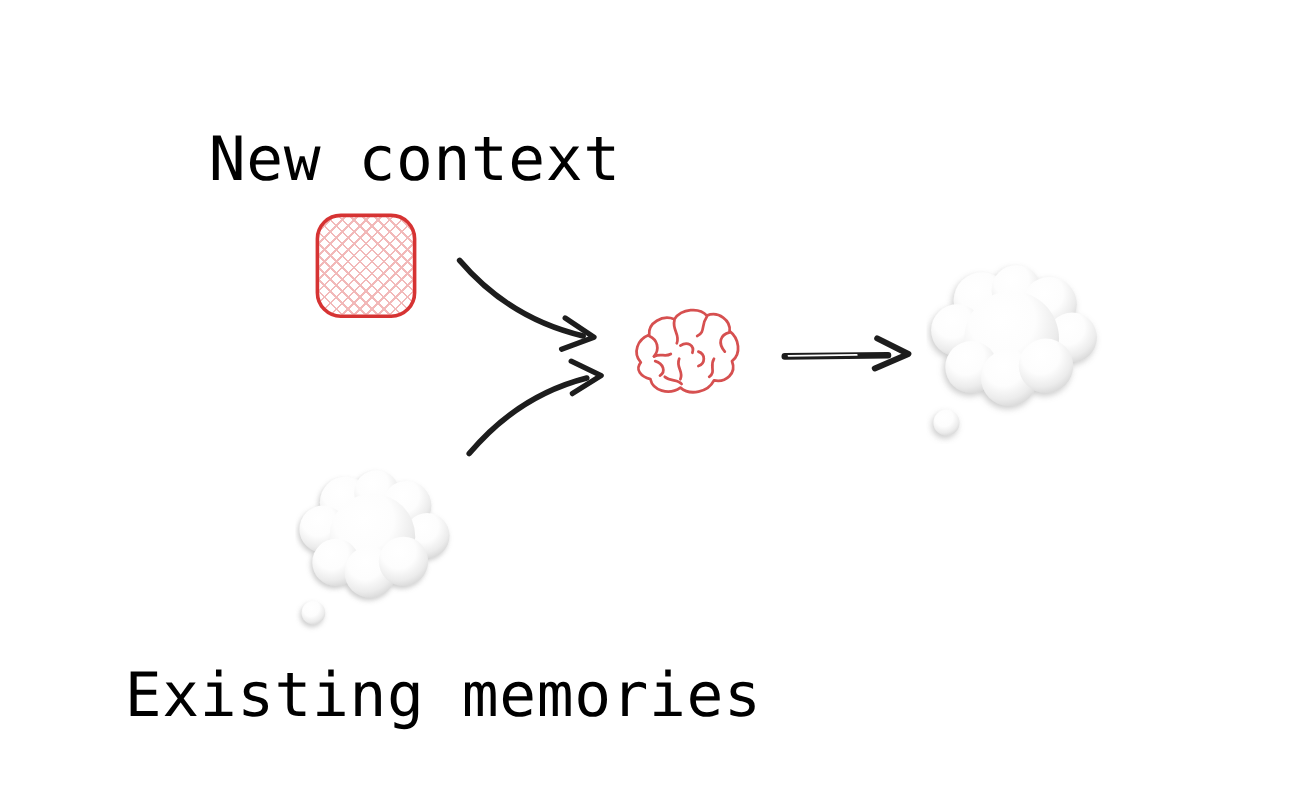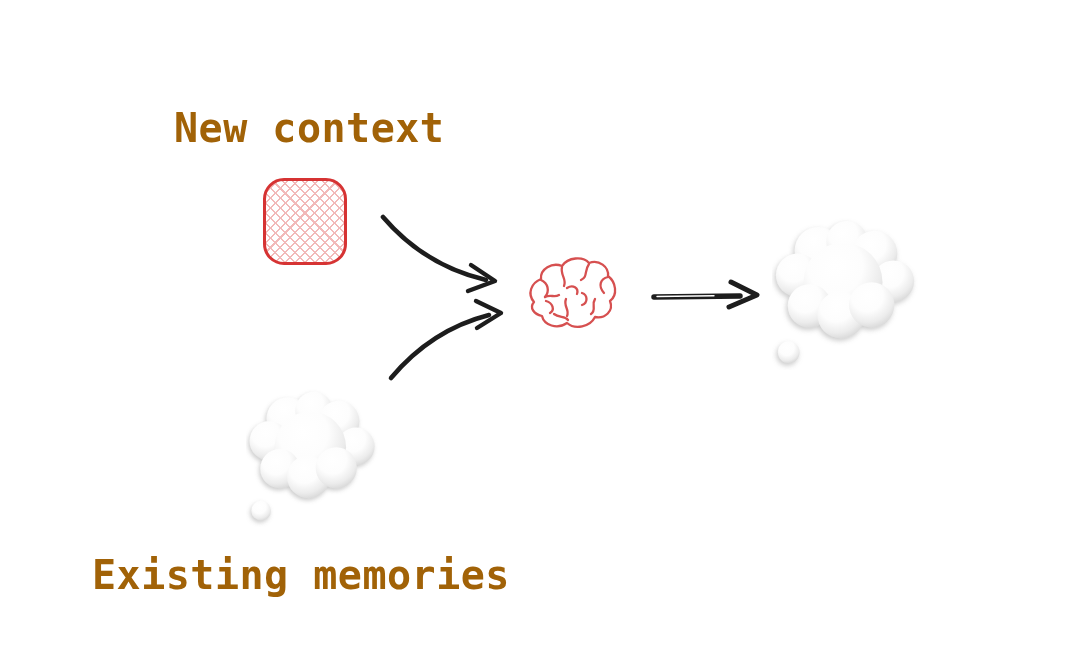--- a/index.html
+++ b/index.html
@@ -5,30 +5,30 @@
   html,body{margin:0;padding:0;background:#ffffff;}
   .canvas{
     position:relative;
     width:1080px;height:661px;
     background:#ffffff;
     overflow:hidden;
     font-family:"DejaVu Sans Mono", monospace;
   }
   .label{
     position:absolute;
-    font-weight:bold;
-    font-size:40px;
+    font-weight:normal;
+    font-size:51px;
     line-height:1.1;
-    color:#a16207;
+    color:#000000;
     white-space:nowrap;
     user-select:none;
   }
   .label-new-context{left:174px;top:106px;letter-spacing:0.5px;}
   .label-write-updated{left:479px;top:385px;letter-spacing:1.3px;}
-  .label-existing{left:92px;top:553px;letter-spacing:0.5px;}
+  .label-existing{left:104px;top:553px;letter-spacing:0.5px;}
 
   .crosshatch-box{
     position:absolute;
     left:263px;top:178px;
     width:84px;height:87px;
     box-sizing:border-box;
     border:3.5px solid #d63333;
     border-radius:21px;
     background:
       repeating-linear-gradient(45deg,  transparent 0 5.5px, #f2b9b9 5.5px 7px),

